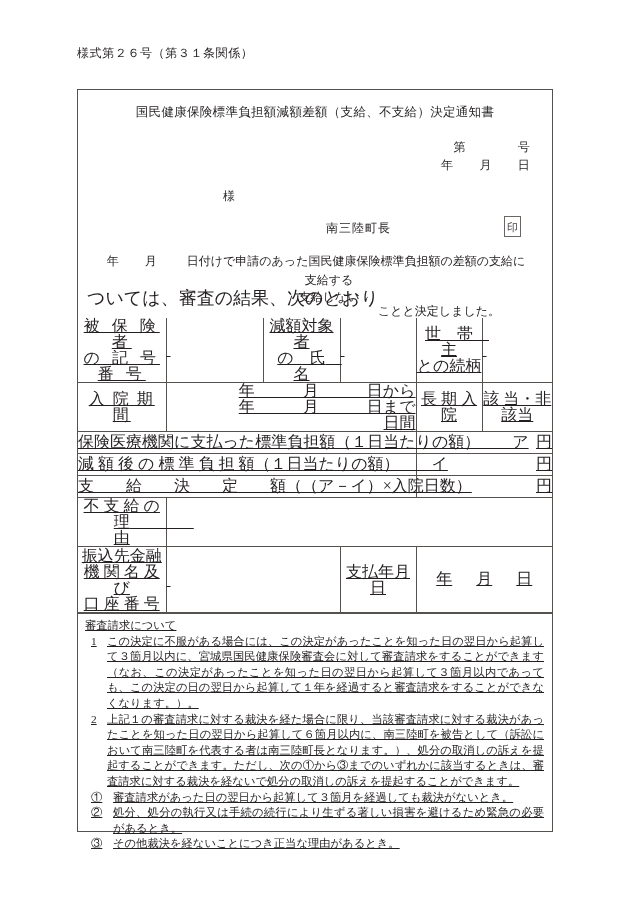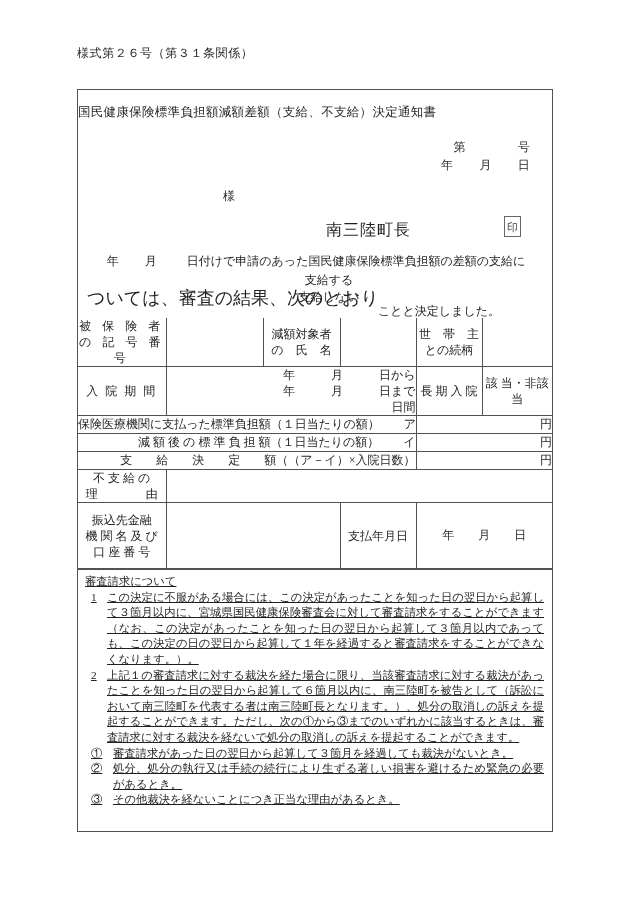--- a/index.html
+++ b/index.html
@@ -41,21 +41,21 @@
     flex-direction: column;
   }
 
   
   .upper { position: relative; height: 228px; flex: none; }
 
   .doc-title {
     position: absolute;
     top: 14px;
     left: 0; right: 0;
-    text-align: left;
+    text-align: center;
     font-size: 12.5px;
     letter-spacing: 0.3px;
     white-space: nowrap;
   }
 
   .no-line {
     position: absolute;
     top: 49px;
     right: 22px;
     font-size: 12px;
@@ -78,21 +78,21 @@
     position: absolute;
     top: 98px;
     left: 145px;
     font-size: 12px;
   }
 
   .issuer {
     position: absolute;
     top: 130px;
     left: 248px;
-    font-size: 16px;
+    font-size: 12px;
     letter-spacing: 1px;
   }
 
   .seal-box {
     position: absolute;
     top: 126px;
     left: 426px;
     width: 17px;
     height: 21px;
     border: 1px solid #6a6664;
@@ -138,21 +138,22 @@
     font-size: 12px;
     white-space: nowrap;
     margin-top: 17px;
   }
 
   
   table.grid {
     border-collapse: collapse;
     table-layout: fixed;
     width: 100%;
-    font-size: 12px;
+    font-size: 16px;
+    text-decoration: underline;
   }
   table.grid td {
     border: 1px solid #55514f;
     padding: 0;
     vertical-align: middle;
   }
   table.grid tr:first-child td { border-top: none; }
   table.grid td:first-child { border-left: none; }
   table.grid td:last-child { border-right: none; }
 

